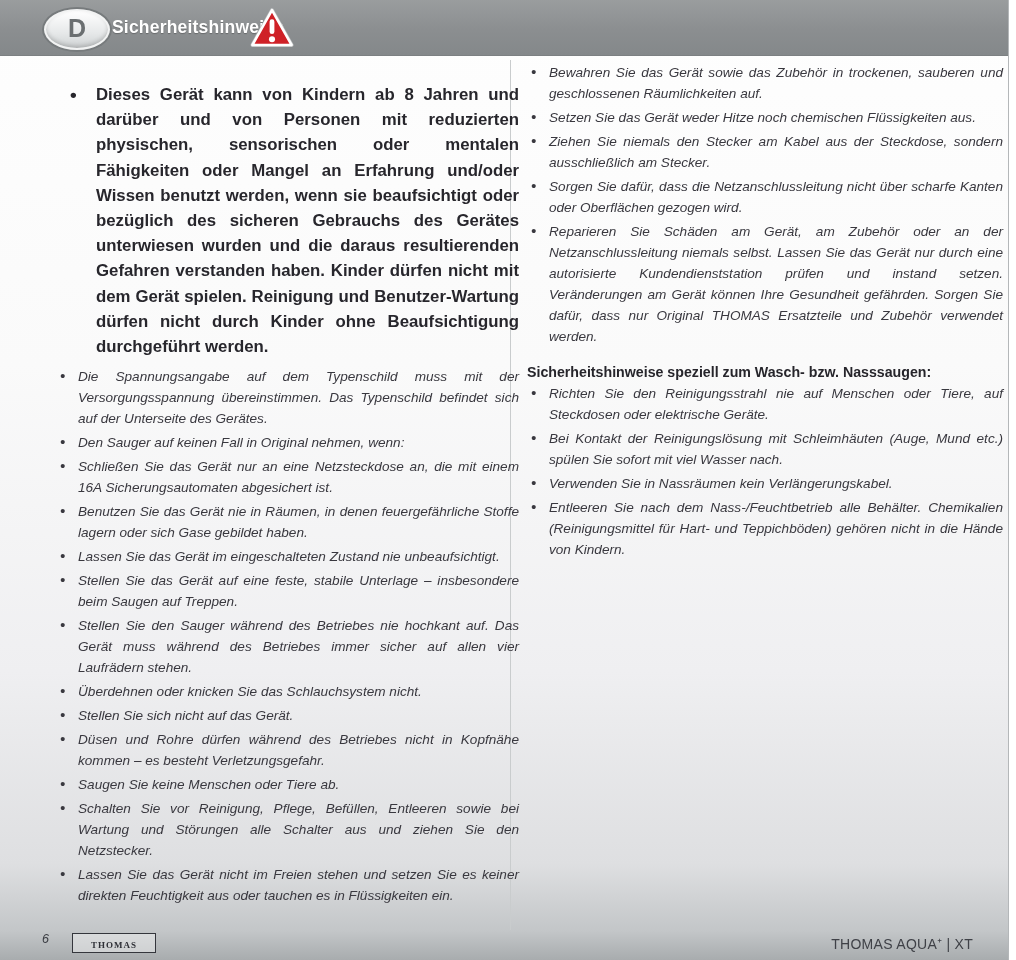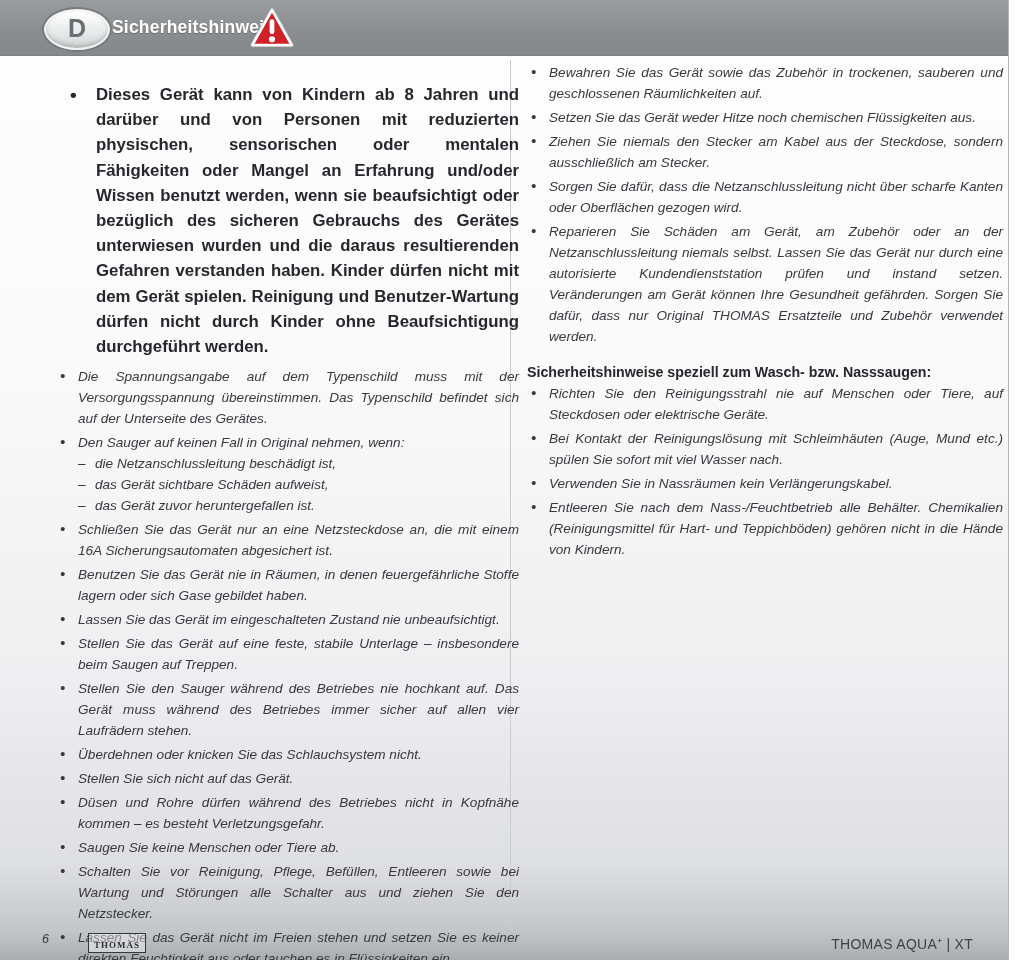--- a/index.html
+++ b/index.html
@@ -69,22 +69,22 @@
   .section-heading {
     margin:15px 0 1px 0; font-size:14.2px; font-weight:bold; color:#26252b; line-height:20px;
   }
 
   
   .footer { position:absolute; left:40px; top:930px; width:933px; height:22px; }
   .page-number {
     position:absolute; left:2px; top:2px; font-style:italic; font-size:12.5px; color:#3b3d43;
   }
   .brand-box {
-    position:absolute; left:48px; top:3px;
-    border:1px solid #34363c; padding:0 5px; background:rgba(255,255,255,.4);
+    position:absolute; left:32px; top:3px;
+    border:1px solid #34363c; padding:0 18px; background:rgba(255,255,255,.4);
   }
   .brand-text {
     font-family:"Liberation Serif", serif; font-weight:bold; font-size:9px;
     letter-spacing:1px; color:#2f3137; line-height:12px; display:inline-block;
   }
   .product-name {
     position:absolute; right:0; top:4px; font-size:14px; color:#3f4147; letter-spacing:.3px;text-align:center;
   }
 </style>
 </head>
@@ -108,25 +108,20 @@
   <div class="divider"></div>
 
   <section class="col col-left">
     <ul class="lead">
       <li>Dieses Gerät kann von Kindern ab 8 Jahren und darüber und von Personen mit reduzierten physischen, sensorischen oder mentalen Fähigkeiten oder Mangel an Erfahrung und/oder Wissen benutzt werden, wenn sie beaufsichtigt oder bezüglich des sicheren Gebrauchs des Gerätes unterwiesen wurden und die daraus resultierenden Gefahren verstanden haben. Kinder dürfen nicht mit dem Gerät spielen. Reinigung und Benutzer-Wartung dürfen nicht durch Kinder ohne Beaufsichtigung durchgeführt werden.</li>
     </ul>
     <ul class="bullets">
       <li>Die Spannungsangabe auf dem Typenschild muss mit der Versorgungsspannung übereinstimmen. Das Typenschild befindet sich auf der Unterseite des Gerätes.</li>
       <li>
         <span>Den Sauger auf keinen Fall in Original nehmen, wenn:</span>
-        <ul class="dash">
-          <li>die Netzanschlussleitung beschädigt ist,</li>
-          <li>das Gerät sichtbare Schäden aufweist,</li>
-          <li>das Gerät zuvor heruntergefallen ist.</li>
-        </ul>
       </li>
       <li>Schließen Sie das Gerät nur an eine Netzsteckdose an, die mit einem 16A Sicherungsautomaten abgesichert ist.</li>
       <li>Benutzen Sie das Gerät nie in Räumen, in denen feuergefährliche Stoffe lagern oder sich Gase gebildet haben.</li>
       <li>Lassen Sie das Gerät im eingeschalteten Zustand nie unbeaufsichtigt.</li>
       <li>Stellen Sie das Gerät auf eine feste, stabile Unterlage – insbesondere beim Saugen auf Treppen.</li>
       <li>Stellen Sie den Sauger während des Betriebes nie hochkant auf. Das Gerät muss während des Betriebes immer sicher auf allen vier Laufrädern stehen.</li>
       <li>Überdehnen oder knicken Sie das Schlauchsystem nicht.</li>
       <li>Stellen Sie sich nicht auf das Gerät.</li>
       <li>Düsen und Rohre dürfen während des Betriebes nicht in Kopfnähe kommen – es besteht Verletzungsgefahr.</li>
       <li>Saugen Sie keine Menschen oder Tiere ab.</li>

